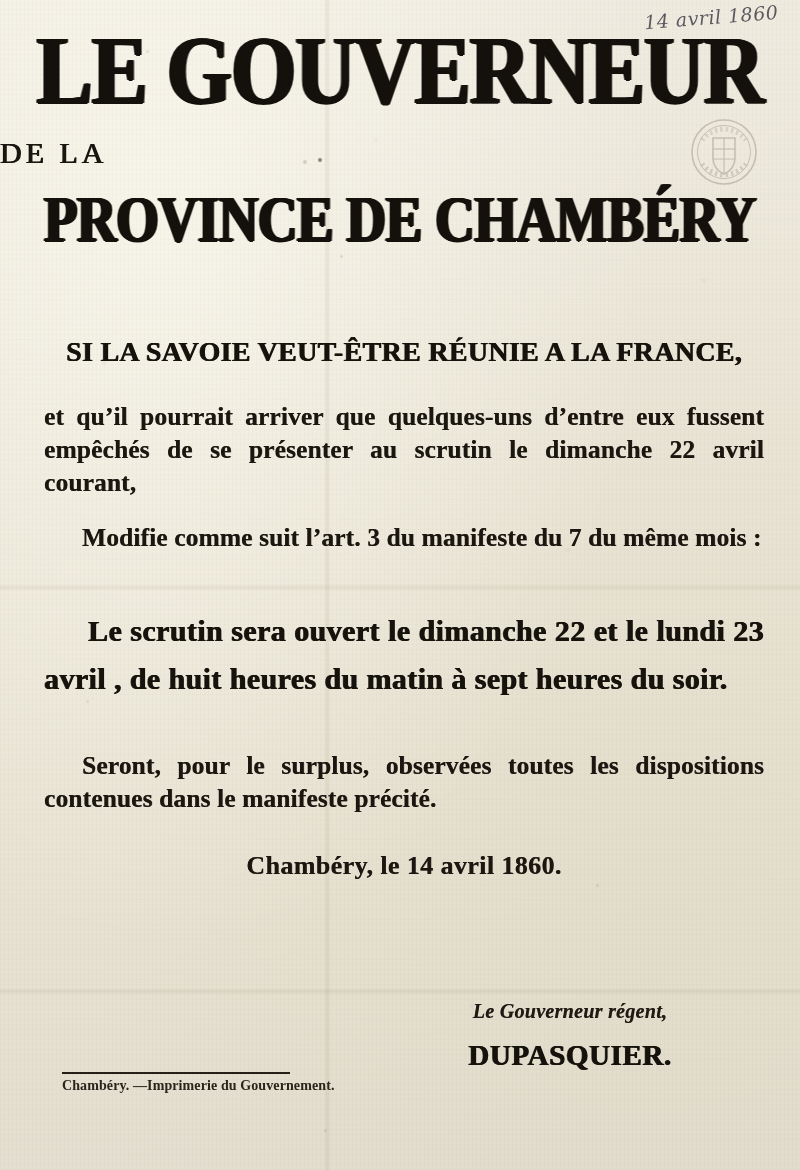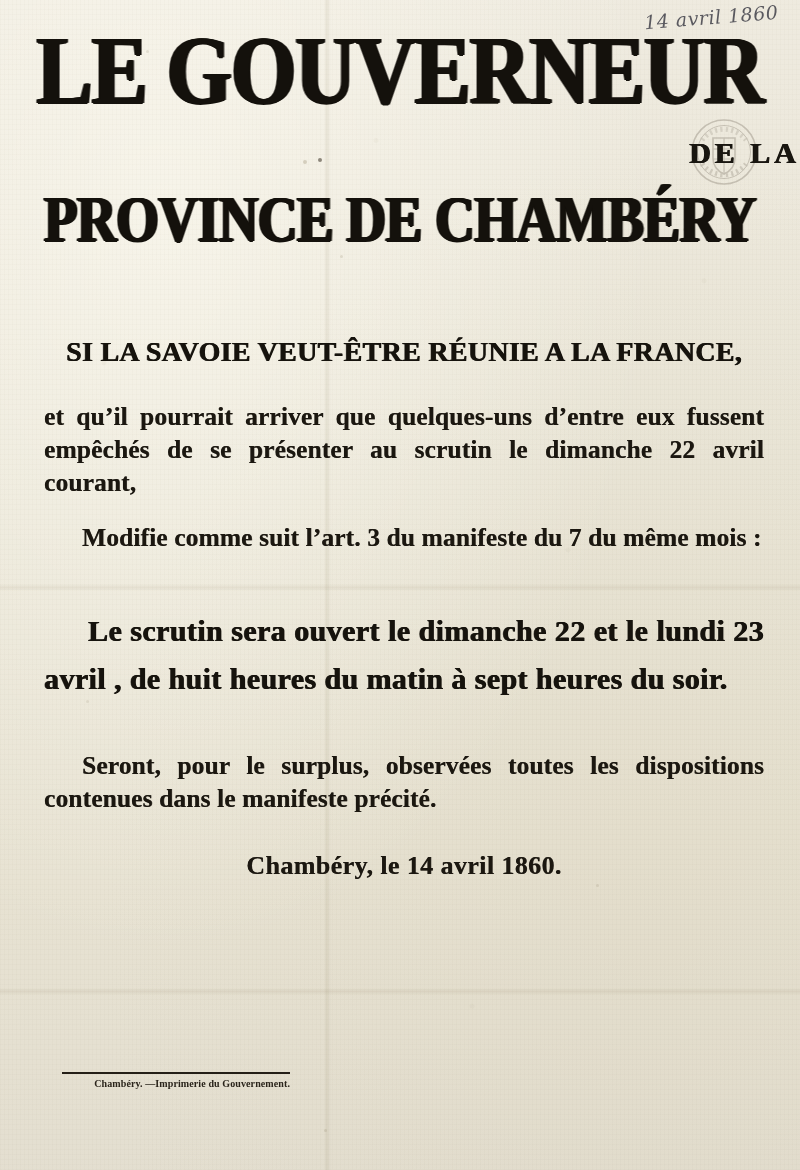--- a/index.html
+++ b/index.html
@@ -123,22 +123,22 @@
       1.2px 0 0 #14110c, -1.2px 0 0 #14110c,
       0 .6px 0 #14110c, 0 -.6px 0 #14110c,
       2px 0 0 rgba(20,17,12,.55), -2px 0 0 rgba(20,17,12,.55);
   }
 
   .title-de-la {
     position: absolute;
     top: 136px;
     left: 0;
     right: 0;
-    text-align: right;
-    font-weight: 700;
+    text-align: left;
+    font-weight: 400;
     font-size: 30px;
     letter-spacing: 4px;
     color: #191610;
     text-shadow: .5px 0 0 #191610, -.5px 0 0 #191610;
   }
   .inkdot {
     position: absolute;
     top: 158px;
     left: 318px;
     width: 4px;
@@ -259,22 +259,22 @@
     top: 1072px;
     width: 228px;
   }
   .imprint-rule {
     height: 2px;
     background: #241f17;
     width: 100%;
   }
   .imprint-text {
     margin-top: 4px;
-    text-align: right;
-    font-size: 10px;
+    text-align: left;
+    font-size: 14px;
     font-weight: 700;
     letter-spacing: .1px;
     color: #2a241b;
     white-space: nowrap;
   }
 
   
   .spot {
     position: absolute;
     border-radius: 50%;
@@ -332,20 +332,24 @@
 
       <p class="para para-3 indent">Modifie comme suit l’art. 3 du manifeste du 7 du même mois :</p>
 
       <p class="decree">Le scrutin sera ouvert le dimanche 22 et le lundi 23 avril , de huit heures du matin à sept heures du soir.</p>
 
       <p class="para para-4 indent">Seront, pour le surplus, observées toutes les dispositions contenues dans le manifeste précité.</p>
 
       <p class="dateline">Chambéry, le 14 avril 1860.</p>
     </div>
 
+    <div class="sig-block">
+      <div class="sig-role">Le Gouverneur régent,</div>
+      <div class="sig-name">DUPASQUIER.</div>
+    </div>
 
     <div class="imprint">
       <div class="imprint-rule"></div>
       <div class="imprint-text">Chambéry. —Imprimerie du Gouvernement.</div>
     </div>
 
   </div>
 </div>
 
 </body></html>

